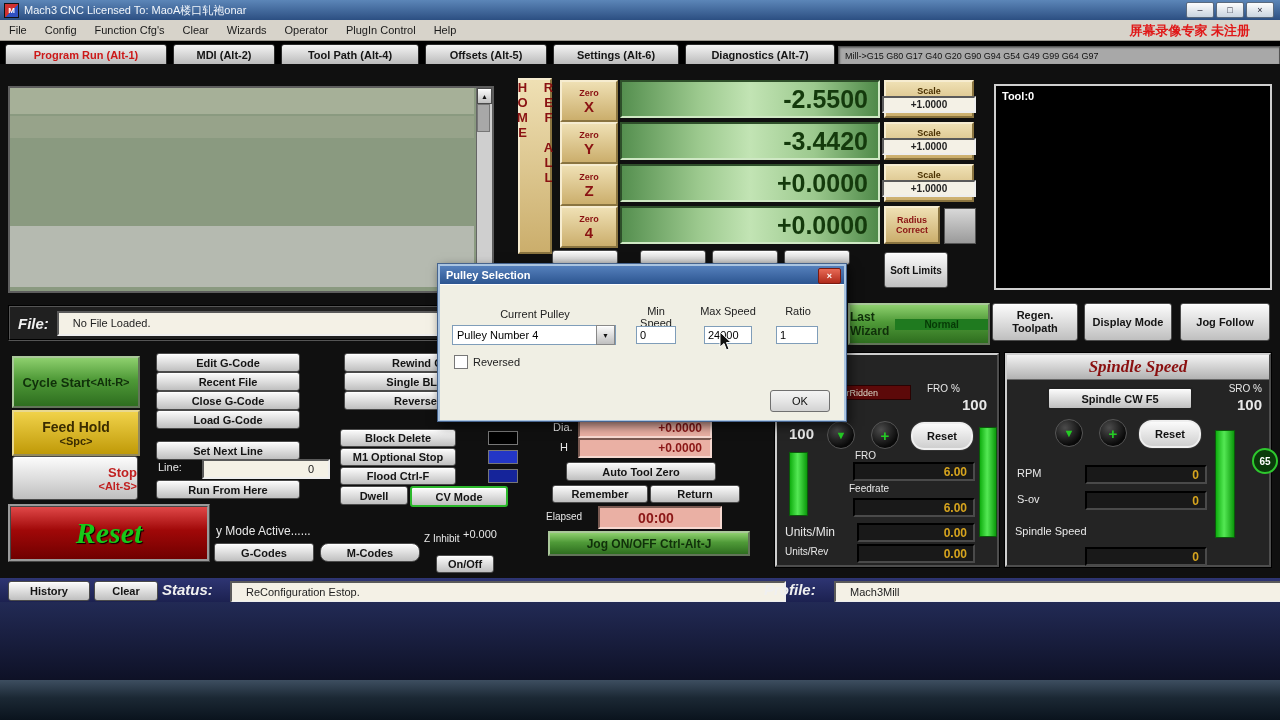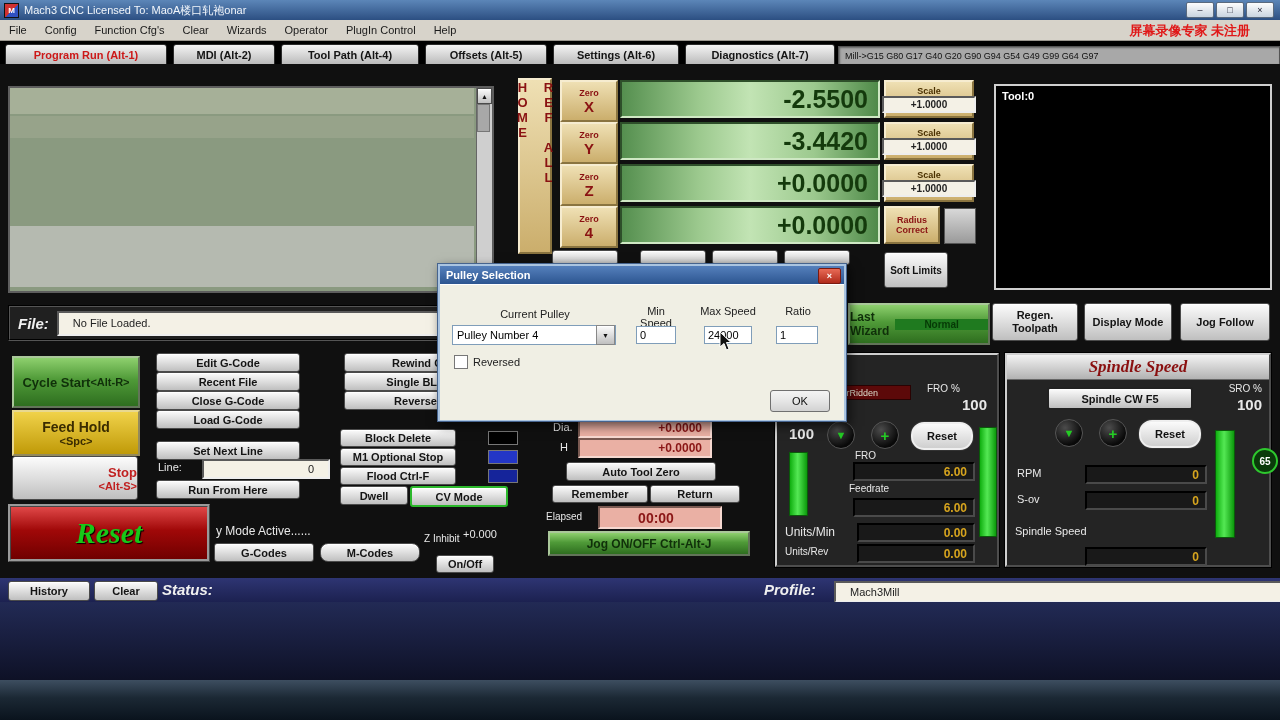--- a/index.html
+++ b/index.html
@@ -253,20 +253,21 @@
   <div class="a darkval" style="left:78px;top:136px;width:112px;height:15px;">0</div>
   <span class="a wlabel" style="left:8px;top:170px;">Spindle Speed</span>
   <div class="a darkval" style="left:78px;top:192px;width:112px;height:15px;">0</div>
   <div class="a gslider" style="left:208px;top:75px;width:18px;height:106px;"></div>
 </div>
 
 <div class="a" style="left:0;top:578px;width:1280px;height:24px;background:linear-gradient(180deg,#2e3573,#1c2150);">
   <div class="a btn" style="left:8px;top:3px;width:80px;height:18px;">History</div>
   <div class="a btn" style="left:94px;top:3px;width:62px;height:18px;">Clear</div>
   <span class="a" style="left:162px;top:3px;color:#f0f0f0;font:bold italic 15px 'Liberation Sans',sans-serif;">Status:</span>
+  <div class="a whitefield" style="left:230px;top:3px;width:524px;height:18px;">ReConfiguration Estop.</div>
   <span class="a" style="left:764px;top:3px;color:#f0f0f0;font:bold italic 15px 'Liberation Sans',sans-serif;">Profile:</span>
   <div class="a whitefield" style="left:834px;top:3px;width:438px;height:18px;">Mach3Mill</div>
 </div>
 
 <div class="a" style="left:0;top:602px;width:1280px;height:78px;background:linear-gradient(180deg,#222a55,#0e1126);"></div>
 
 <div class="a taskbar">
   
   
   

